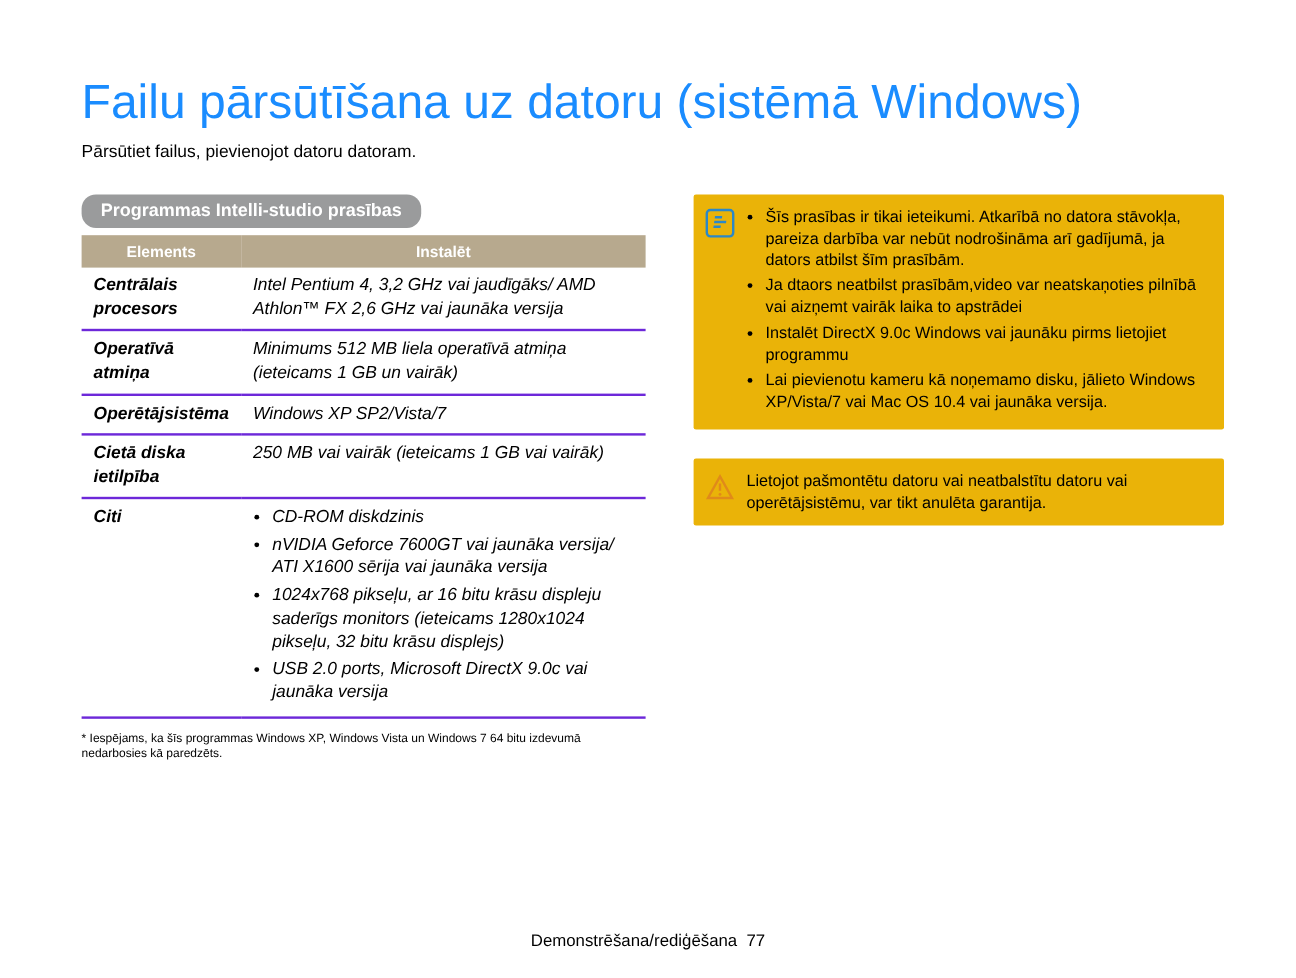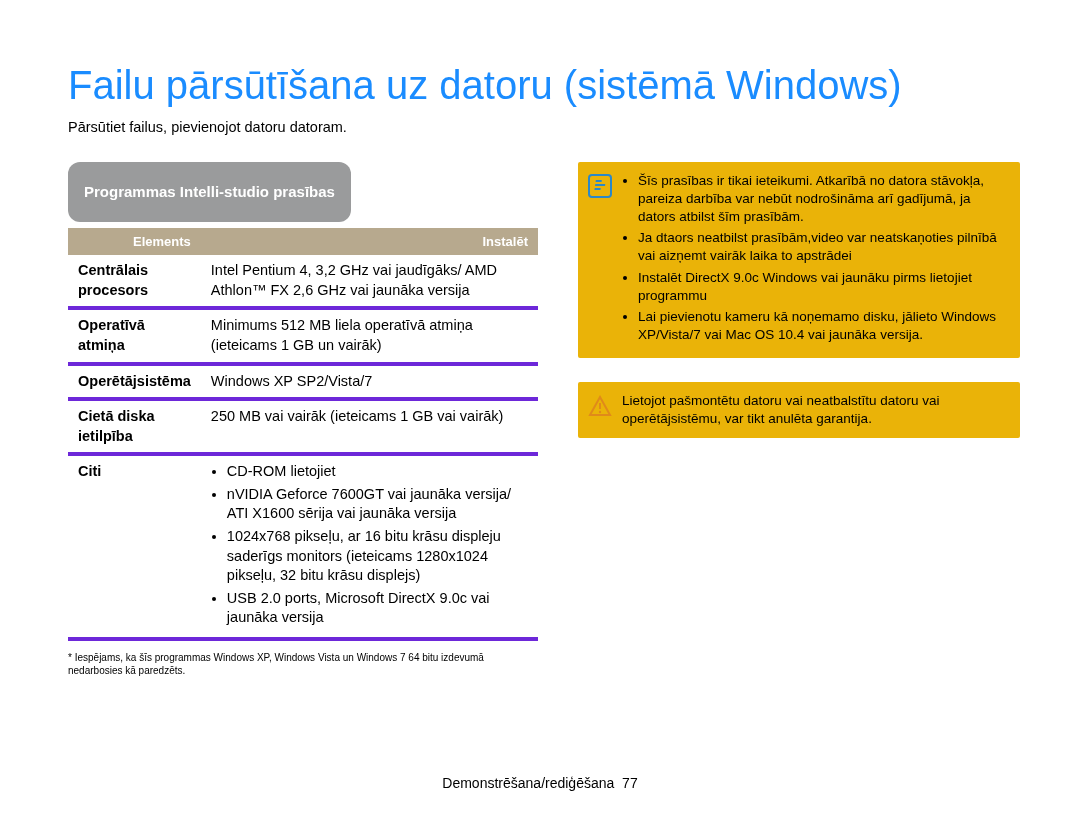--- a/index.html
+++ b/index.html
@@ -31,41 +31,42 @@
     gap: 40px;
   }
   .left-col { width: 470px; }
   .right-col { flex: 1; }
   .section-pill {
     display: inline-block;
     background: #9a9b9c;
     color: #fff;
     font-weight: bold;
     font-size: 15px;
-    padding: 20px 16px;
+    padding: 4px 16px;
     border-radius: 12px 12px 12px 12px;
     margin-bottom: 6px;
   }
   table.req {
     width: 100%;
     border-collapse: collapse;
   }
   table.req thead th {
     background: #b7a98e;
     color: #fff;
     font-weight: bold;
-    text-align: right;
+    text-align: center;
     padding: 5px 10px;
     font-size: 13px;
   }
   table.req td {
-    border-bottom: 4px solid #6d28d9;
+    border-bottom: 2px solid #6d28d9;
     padding: 6px 10px;
     vertical-align: top;
     font-size: 14.5px;
+    font-style: italic;
   }
   table.req td.lbl {
     font-weight: bold;
     width: 130px;
   }
   table.req ul {
     list-style: disc;
     padding-left: 16px;
   }
   table.req ul li { margin-bottom: 3px; }
@@ -157,21 +158,21 @@
             <td>Windows XP SP2/Vista/7</td>
           </tr>
           <tr>
             <td class="lbl">Cietā diska ietilpība</td>
             <td>250 MB vai vairāk (ieteicams 1 GB vai vairāk)</td>
           </tr>
           <tr>
             <td class="lbl">Citi</td>
             <td>
               <ul>
-                <li>CD-ROM lietojiet</li>
+                <li>CD-ROM diskdzinis</li>
                 <li>nVIDIA Geforce 7600GT vai jaunāka versija/ ATI X1600 sērija vai jaunāka versija</li>
                 <li>1024x768 pikseļu, ar 16 bitu krāsu displeju saderīgs monitors (ieteicams 1280x1024 pikseļu, 32 bitu krāsu displejs)</li>
                 <li>USB 2.0 ports, Microsoft DirectX 9.0c vai jaunāka versija</li>
               </ul>
             </td>
           </tr>
         </tbody>
       </table>
 
       <p class="footnote">* Iespējams, ka šīs programmas Windows XP, Windows Vista un Windows 7 64 bitu izdevumā nedarbosies kā paredzēts.</p>

